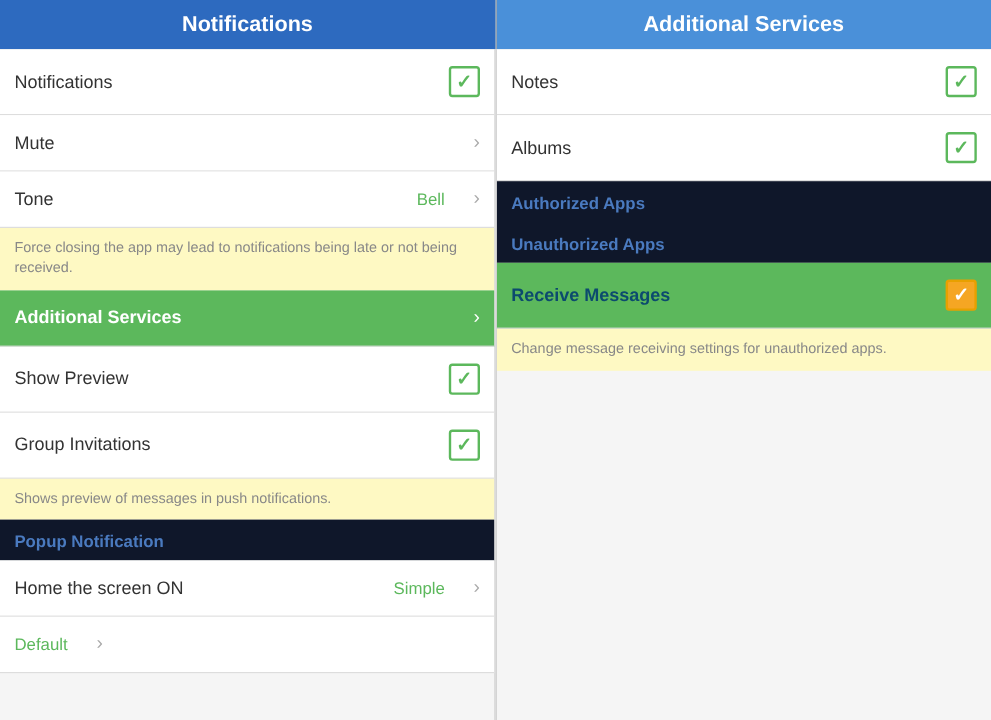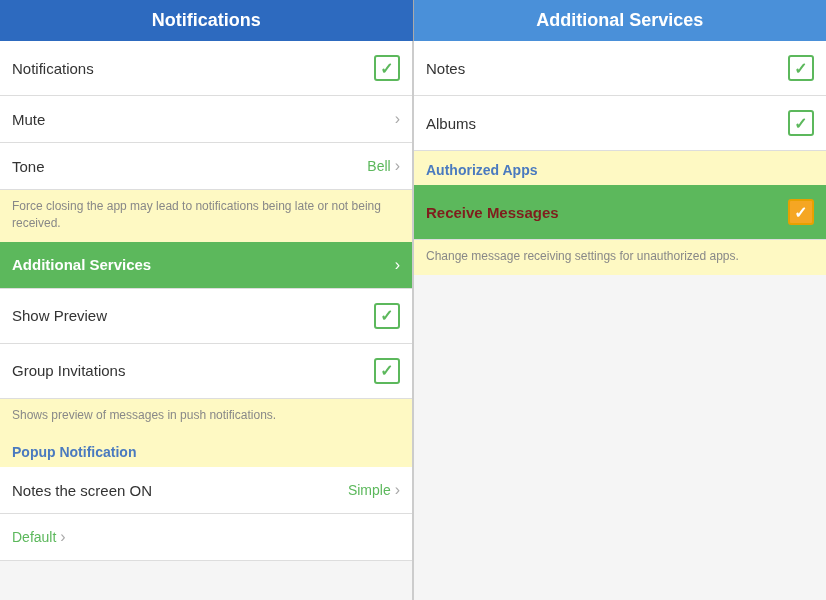--- a/index.html
+++ b/index.html
@@ -67,21 +67,21 @@
     .settings-item.green-bg .item-label {
       color: white;
       font-weight: bold;
     }
 
     .settings-item.highlighted {
       background: #5cb85c;
     }
 
     .settings-item.highlighted .item-label {
-      color: #7f1d1d;
+      color: #0c4a6e;
       font-weight: bold;
     }
 
     .item-label {
       font-size: 15px;
       color: #333;
     }
 
     .item-value {
       font-size: 14px;
@@ -140,33 +140,33 @@
     .notice-text {
       font-size: 12px;
       color: #888;
       padding: 8px 12px 10px;
       background: #fef9c3;
       line-height: 1.4;
     }
 
     .section-header {
       padding: 10px 12px 6px;
-      background: #fef9c3;
+      background: #0f172a;
     }
 
     .section-header-label {
       font-size: 14px;
       font-weight: bold;
       color: #4a7abf;
     }
 
     .item-right {
       display: flex;
       align-items: center;
-      gap: 0;
+      gap: 20px;
     }
   </style>
 </head>
 <body>
 
 <div class="top-headers">
   <div class="header-left">
     <span>Notifications</span>
   </div>
   <div class="header-right">
@@ -217,21 +217,21 @@
 
     <div class="notice-text">
       <span>Shows preview of messages in push notifications.</span>
     </div>
 
     <div class="section-header">
       <span class="section-header-label">Popup Notification</span>
     </div>
 
     <div class="settings-item">
-      <span class="item-label">Notes the screen ON</span>
+      <span class="item-label">Home the screen ON</span>
       <div class="item-right">
         <span class="item-value">Simple</span>
         <span class="chevron">›</span>
       </div>
     </div>
 
     <div class="settings-item">
       <div class="item-right">
         <span class="item-value">Default</span>
         <span class="chevron">›</span>
@@ -251,20 +251,23 @@
     <div class="settings-item">
       <span class="item-label">Albums</span>
       <div class="checkbox-green"></div>
     </div>
 
     <div class="section-header">
       <span class="section-header-label">Authorized Apps</span>
     </div>
 
 
+    <div class="section-header">
+      <span class="section-header-label">Unauthorized Apps</span>
+    </div>
 
     <div class="settings-item highlighted">
       <span class="item-label">Receive Messages</span>
       <div class="checkbox-orange"></div>
     </div>
 
     <div class="notice-text">
       <span>Change message receiving settings for unauthorized apps.</span>
     </div>
 

